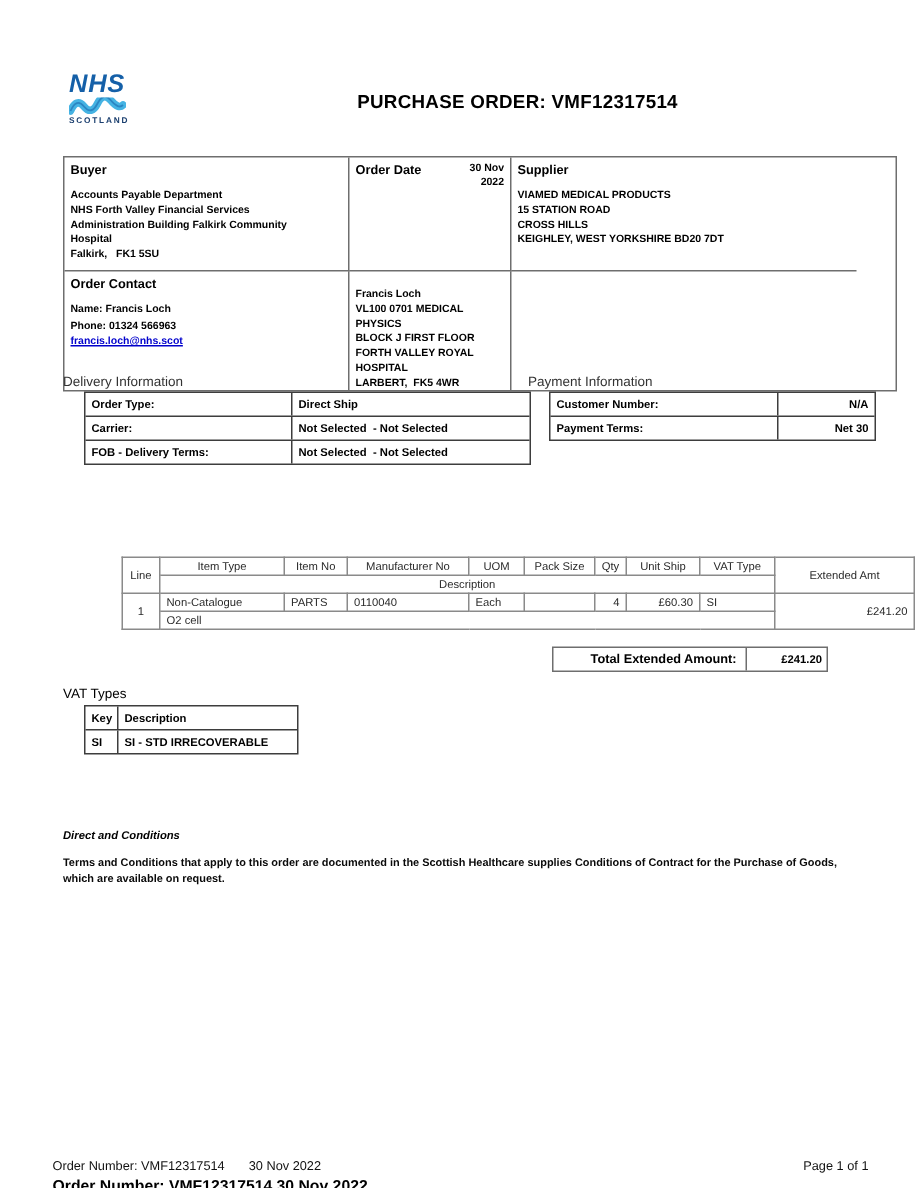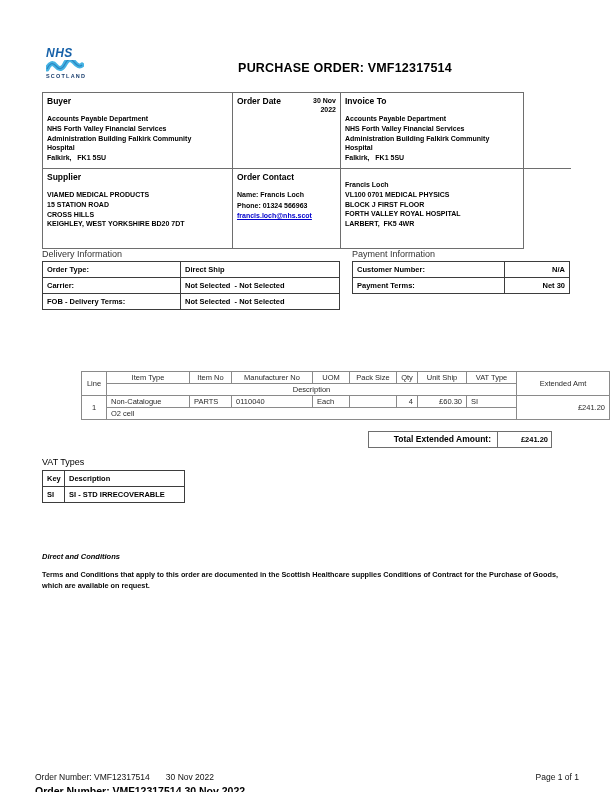--- a/index.html
+++ b/index.html
@@ -4,43 +4,43 @@
 <style>
   html,body{margin:0;padding:0;}
   body{
     width:612px;height:792px;position:relative;background:#ffffff;
     font-family:"Liberation Sans","DejaVu Sans",sans-serif;color:#000;
     overflow:hidden;
   }
   .abs{position:absolute;}
   
   .logo{left:46px;top:47px;width:60px;}
-  .logo-nhs{font-size:12px;font-weight:bold;font-style:italic;color:#1560a8;letter-spacing:.5px;line-height:1;}
+  .logo-nhs{font-size:17px;font-weight:bold;font-style:italic;color:#1560a8;letter-spacing:.5px;line-height:1;}
   .logo-wave{display:block;margin:1px 0 0 0;}
   .logo-scotland{font-size:5.5px;font-weight:bold;color:#1a3e6e;letter-spacing:1.2px;margin-top:1px;}
   
   .po-title{left:0;right:0;top:61px;text-align:center;padding-left:78px;font-size:12.5px;font-weight:bold;letter-spacing:.2px;}
   
-  .info-grid{left:42px;top:92px;width:482px;display:grid;
+  .info-grid{left:42px;top:104px;width:556px;display:grid;
     grid-template-columns:190px 108px 230px;grid-template-rows:76px 79px;
     border:1px solid #6e6e6e;box-sizing:border-box;}
   .info-cell{border-right:1px solid #6e6e6e;border-bottom:1px solid #6e6e6e;padding:3px 4px;box-sizing:border-box;overflow:hidden;}
   .info-cell:nth-child(3n){border-right:none;}
   .info-cell:nth-child(n+4){border-bottom:none;}
   .cell-h{font-size:8.5px;font-weight:bold;}
   .addr{font-size:7px;font-weight:bold;line-height:1.4;margin-top:8px;white-space:pre-wrap;}
   .od-row{display:flex;justify-content:space-between;align-items:flex-start;}
   .od-val{font-size:7px;font-weight:bold;width:40px;text-align:right;line-height:1.35;}
   .contact-lines{font-size:7px;font-weight:bold;line-height:1.5;margin-top:8px;}
   a.email{color:#0000cc;text-decoration:underline;font-size:7px;font-weight:bold;}
   
   .sec-h{font-size:9px;color:#333;}
   .sec-h.bold{font-weight:normal;color:#000;}
   
-  .kv-table{border:1.5px solid #3d3d3d;box-sizing:border-box;}
+  .kv-table{border:1.5px solid #3d3d3d;box-sizing:border-box;margin-left:14px;}
   .kv-row{display:flex;border-bottom:1px solid #3d3d3d;}
   .kv-row:last-child{border-bottom:none;align-items:center;}
   .kv-label,.kv-value{font-size:7.5px;font-weight:bold;padding:3px 4px;box-sizing:border-box;white-space:pre-wrap;line-height:1.2;}
   .kv-label{border-right:1px solid #3d3d3d;}
   .kv-value.right{text-align:right;}
   
   table.items{left:42px;top:371px;position:absolute;width:528px;border-collapse:collapse;table-layout:fixed;margin-left:39px;}
   table.items td,table.items th{border:1px solid #8a8a8a;font-size:7.5px;font-weight:normal;color:#2a2a2a;
     padding:1px 4px;height:12px;box-sizing:border-box;overflow:hidden;white-space:nowrap;}
   table.items th{text-align:center;}
@@ -84,28 +84,20 @@
 NHS Forth Valley Financial Services
 Administration Building Falkirk Community
 Hospital
 Falkirk,   FK1 5SU</div>
   </div>
   <div class="info-cell">
     <div class="od-row">
       <div class="cell-h">Order Date</div>
       <div class="od-val">30 Nov 2022</div>
     </div>
-  </div>
-  <div class="info-cell">
-    <div class="cell-h">Invoice To</div>
-    <div class="addr">Accounts Payable Department
-NHS Forth Valley Financial Services
-Administration Building Falkirk Community
-Hospital
-Falkirk,   FK1 5SU</div>
   </div>
   <div class="info-cell">
     <div class="cell-h">Supplier</div>
     <div class="addr">VIAMED MEDICAL PRODUCTS
 15 STATION ROAD
 CROSS HILLS
 KEIGHLEY, WEST YORKSHIRE BD20 7DT</div>
   </div>
   <div class="info-cell">
     <div class="cell-h">Order Contact</div>

